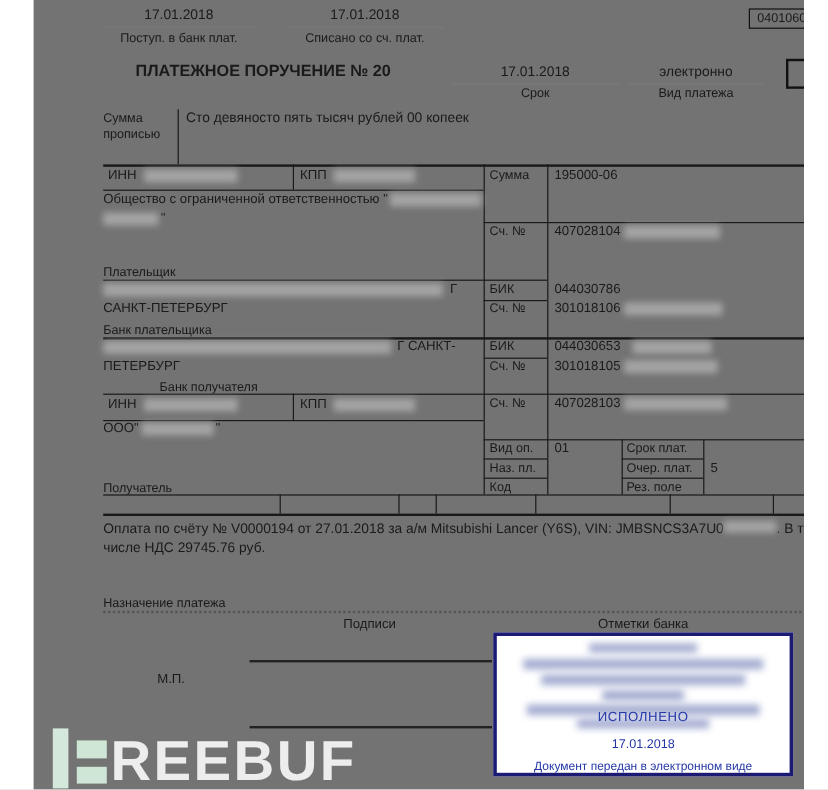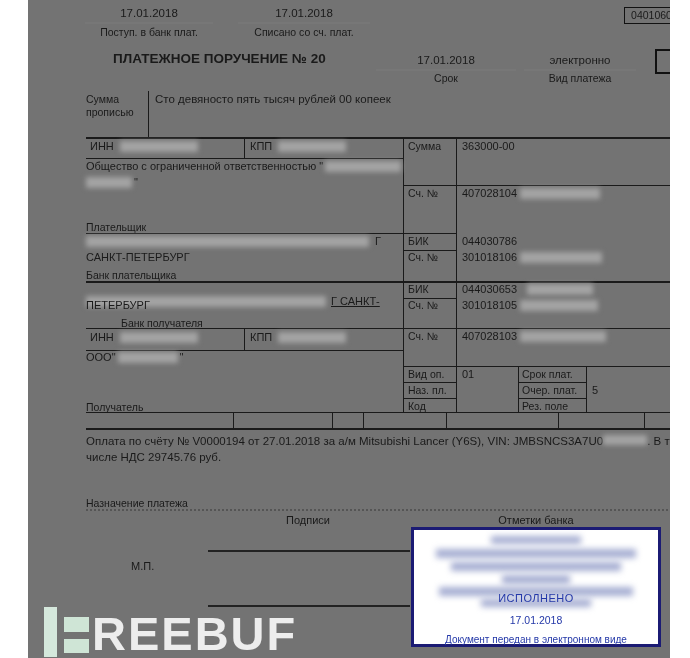--- a/index.html
+++ b/index.html
@@ -102,47 +102,47 @@
     <span>Общество с ограниченной ответственностью "</span>
     <span class="blur" style="width:76px;"></span>
   </div>
   <div class="row" style="left:58px;top:176px;gap:2px;">
     <span class="blur" style="width:46px;"></span>
     <span>"</span>
   </div>
   <div class="t cap" style="left:58px;top:221px;">Плательщик</div>
 
   <div class="t cap" style="left:380px;top:140px;">Сумма</div>
-  <div class="t" style="left:434px;top:140px;">363000-00</div>
+  <div class="t" style="left:434px;top:140px;">195000-06</div>
   <div class="t cap" style="left:380px;top:187px;">Сч. №</div>
   <div class="row" style="left:434px;top:187px;gap:3px;">
     <span>407028104</span>
     <span class="blur" style="width:80px;"></span>
   </div>
 
   <div class="row" style="left:58px;top:235px;gap:6px;">
     <span class="blur" style="width:283px;"></span>
     <span>Г</span>
   </div>
   <div class="t" style="left:58px;top:251px;">САНКТ-ПЕТЕРБУРГ</div>
   <div class="t cap" style="left:58px;top:269px;">Банк плательщика</div>
   <div class="t cap" style="left:380px;top:235px;">БИК</div>
   <div class="t" style="left:434px;top:235px;">044030786</div>
   <div class="t cap" style="left:380px;top:251px;">Сч. №</div>
   <div class="row" style="left:434px;top:251px;gap:3px;">
     <span>301018106</span>
     <span class="blur" style="width:82px;"></span>
   </div>
 
-  <div class="row" style="left:58px;top:295px;gap:5px;text-decoration:underline;">
+  <div class="row" style="left:58px;top:283px;gap:5px;">
     <span class="blur" style="width:240px;"></span>
     <span>Г САНКТ-</span>
   </div>
   <div class="t" style="left:58px;top:299px;">ПЕТЕРБУРГ</div>
-  <div class="t cap" style="left:52px;top:317px;padding-left:41px;">Банк получателя</div>
+  <div class="t cap" style="left:64px;top:317px;padding-left:41px;">Банк получателя</div>
   <div class="t cap" style="left:380px;top:283px;">БИК</div>
   <div class="row" style="left:434px;top:283px;gap:10px;">
     <span>044030653</span>
     <span class="blur" style="width:66px;"></span>
   </div>
   <div class="t cap" style="left:380px;top:299px;">Сч. №</div>
   <div class="row" style="left:434px;top:299px;gap:3px;">
     <span>301018105</span>
     <span class="blur" style="width:78px;"></span>
   </div>

